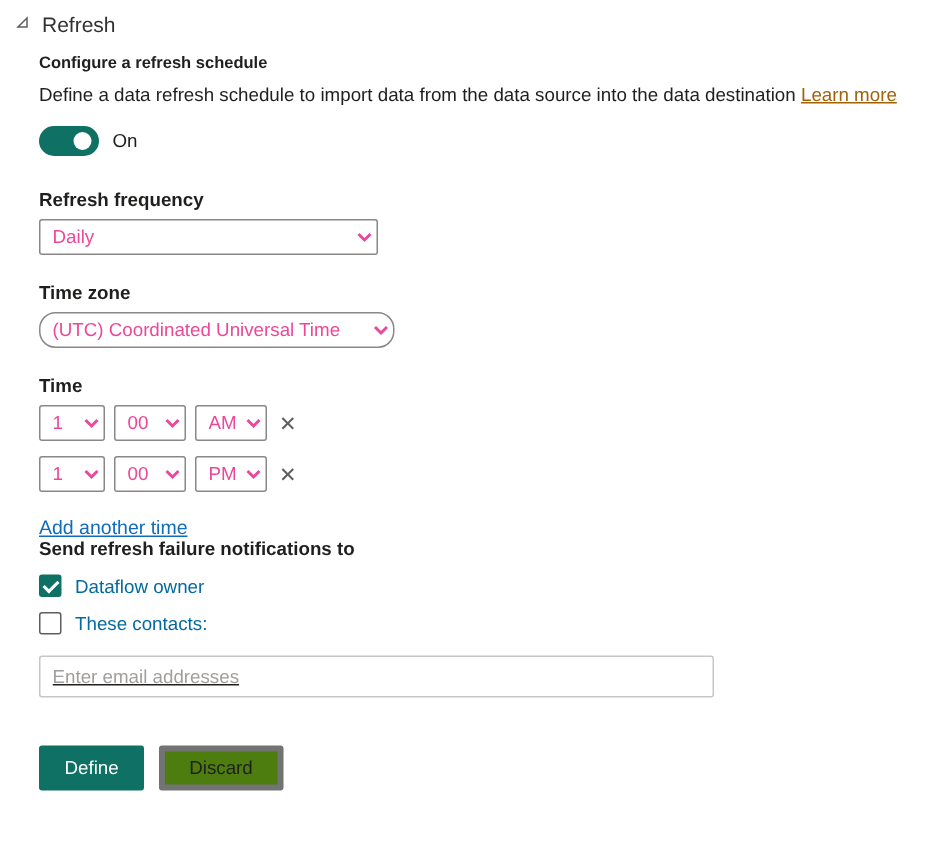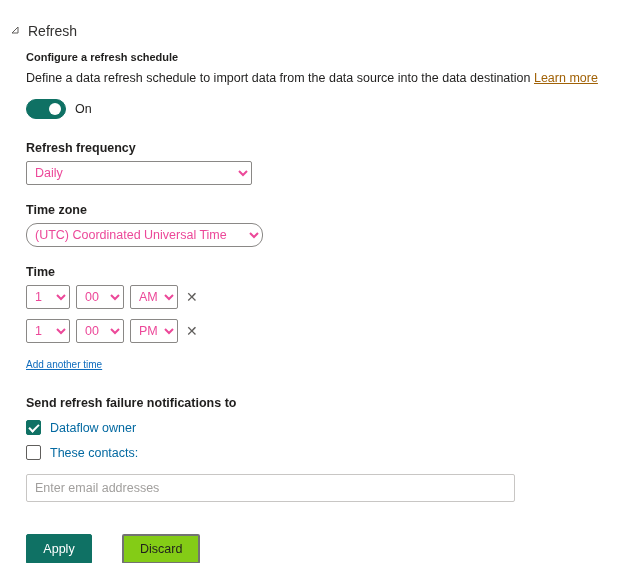--- a/index.html
+++ b/index.html
@@ -19,21 +19,21 @@
     position: relative;
     width: 617px;
     height: 563px;
     box-sizing: border-box;
   }
   
   .panel-header {
     display: flex;
     align-items: center;
     gap: 6px;
-    padding: 23px 0 4px 10px;
+    padding: 8px 0 4px 10px;
   }
   .collapse-icon {
     width: 12px;
     height: 12px;
     display: inline-block;
     position: relative;
     color: #605e5c;
   }
   .collapse-icon svg { display: block; }
   .panel-title {
@@ -126,24 +126,23 @@
     font-size: 14px;
     cursor: pointer;
     line-height: 1;
     padding: 0 2px;
     user-select: none;
   }
   .add-another {
     display: inline-block;
     color: #0f6cbd;
     text-decoration: underline;
-    font-size: 10px;
+    font-size: 13px;
     cursor: pointer;
     margin-top: 6px;
-    margin-bottom: 26px;
   }
   
   .notify-title {
     font-size: 12.5px;
     font-weight: bold;
     color: #201f1e;
     margin-bottom: 10px;
   }
   .check-row {
     display: flex;
@@ -174,31 +173,32 @@
     height: 8px;
     border: solid #ffffff;
     border-width: 0 2px 2px 0;
     transform: rotate(45deg);
   }
   .check-label {
     font-size: 12.5px;
     color: #0369a1;
   }
   .email-input {
-    width: 489px;
+    width: 450px;
     height: 28px;
     box-sizing: border-box;
     border: 1px solid #c8c6c4;
     border-radius: 2px;
     padding: 4px 8px;
     font-family: "Liberation Sans", sans-serif;
     font-size: 12.5px;
     color: #201f1e;
     background: #ffffff;
     margin-top: 4px;
+    text-decoration: underline;
   }
   .email-input::placeholder { color: #a19f9d; }
   
   .button-row {
     display: flex;
     gap: 10px;
     margin-top: 32px;
   }
   .btn {
     font-family: "Liberation Sans", sans-serif;
@@ -209,24 +209,23 @@
     border-radius: 2px;
     cursor: pointer;
     box-sizing: border-box;
   }
   .btn-primary {
     background: #0f7164;
     color: #ffffff;
     border: 1px solid #0f7164;
   }
   .btn-secondary {
-    background: #84cc16;
-    color: #201f1e;
-    border: 2px solid #737373;
-    margin-left: 20px;
+    background: #4d7c0f;
+    color: #201f1e;
+    border: 4px solid #737373;
   }
 </style>
 </head>
 <body>
 
 <div class="page">
 
   <div class="panel-header">
     <span class="collapse-icon">
       <svg width="12" height="12" viewBox="0 0 12 12" aria-hidden="true">
@@ -308,18 +307,18 @@
 
       <div class="check-row">
         <span class="checkbox"></span>
         <span class="check-label">These contacts:</span>
       </div>
 
       <input class="email-input" type="text" placeholder="Enter email addresses" style="">
     </div>
 
     <div class="button-row">
-      <button class="btn btn-primary">Apply</button>
+      <button class="btn btn-primary">Define</button>
       <button class="btn btn-secondary">Discard</button>
     </div>
 
   </div>
 </div>
 
 </body></html>

